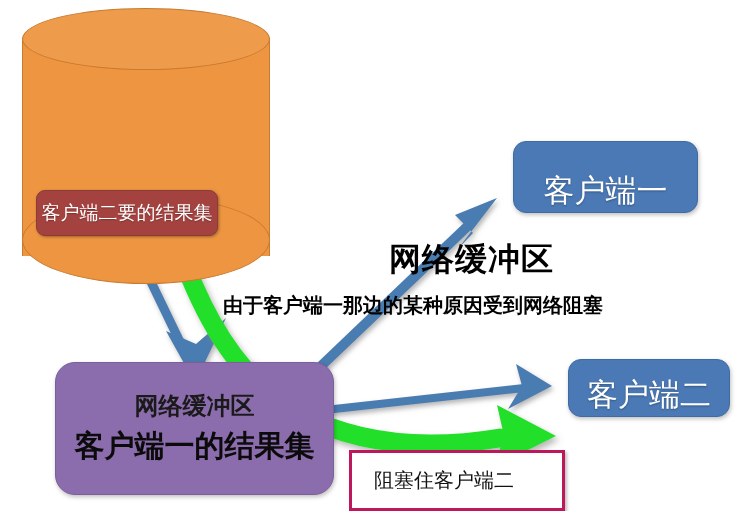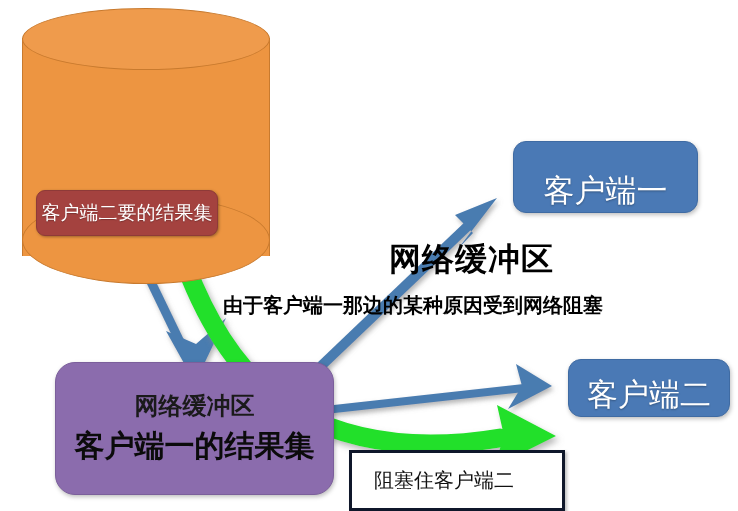--- a/index.html
+++ b/index.html
@@ -157,21 +157,21 @@
   }
 
   
   .note-box {
     position: absolute;
     left: 349px;
     top: 450px;
     width: 216px;
     height: 61px;
     background: #ffffff;
-    border: 3px solid #0f172a;
+    border: 3px solid #be185d;
     box-sizing: border-box;
     display: flex;
     align-items: center;
     box-shadow: 2px 2px 3px rgba(0,0,0,0.25);
   }
   .note-box span {
     color: #111111;
     font-size: 20px;
     font-weight: 400;
     white-space: nowrap;

